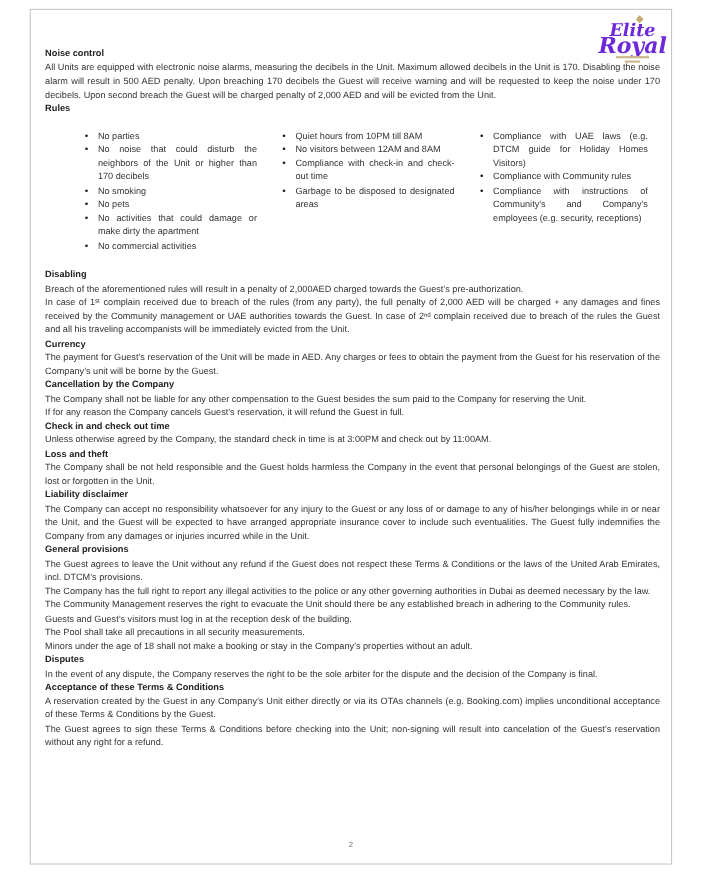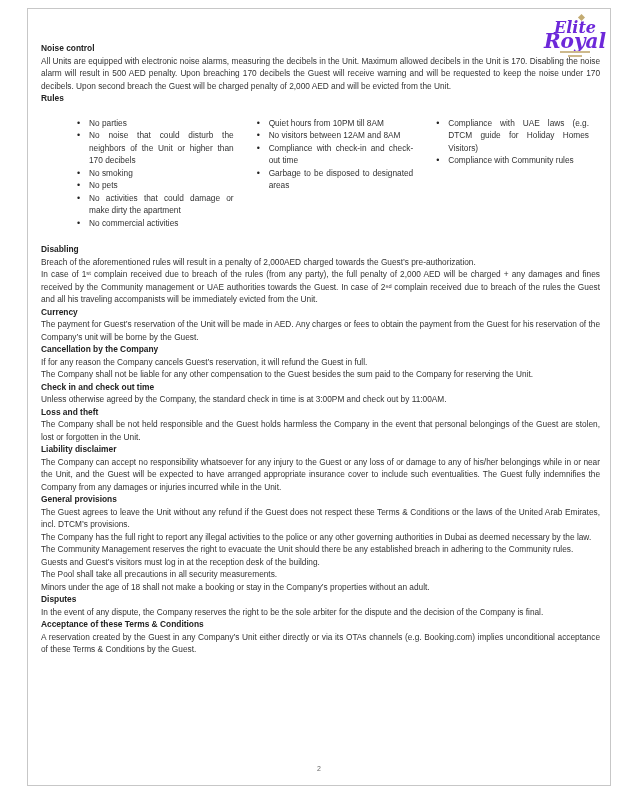--- a/index.html
+++ b/index.html
@@ -80,33 +80,34 @@
       </ul>
       <ul class="c2">
         <li>Quiet hours from 10PM till 8AM</li>
         <li>No visitors between 12AM and 8AM</li>
         <li>Compliance with check-in and check-out time</li>
         <li>Garbage to be disposed to designated areas</li>
       </ul>
       <ul class="c3">
         <li>Compliance with UAE laws (e.g. DTCM guide for Holiday Homes Visitors)</li>
         <li>Compliance with Community rules</li>
+        <li>Compliance with instructions of Community’s and Company’s employees (e.g. security, receptions)</li>
       </ul>
     </div>
 
     <h3>Disabling</h3>
     <p>Breach of the aforementioned rules will result in a penalty of 2,000AED charged towards the Guest’s pre-authorization.</p>
     <p>In case of 1ˢᵗ complain received due to breach of the rules (from any party), the full penalty of 2,000 AED will be charged + any damages and fines received by the Community management or UAE authorities towards the Guest. In case of 2ⁿᵈ complain received due to breach of the rules the Guest and all his traveling accompanists will be immediately evicted from the Unit.</p>
 
     <h3>Currency</h3>
     <p>The payment for Guest’s reservation of the Unit will be made in AED. Any charges or fees to obtain the payment from the Guest for his reservation of the Company’s unit will be borne by the Guest.</p>
 
     <h3>Cancellation by the Company</h3>
+    <p>The Company shall not be liable for any other compensation to the Guest besides the sum paid to the Company for reserving the Unit.</p>
     <p>If for any reason the Company cancels Guest’s reservation, it will refund the Guest in full.</p>
-    <p>The Company shall not be liable for any other compensation to the Guest besides the sum paid to the Company for reserving the Unit.</p>
 
     <h3>Check in and check out time</h3>
     <p>Unless otherwise agreed by the Company, the standard check in time is at 3:00PM and check out by 11:00AM.</p>
 
     <h3>Loss and theft</h3>
     <p>The Company shall be not held responsible and the Guest holds harmless the Company in the event that personal belongings of the Guest are stolen, lost or forgotten in the Unit.</p>
 
     <h3>Liability disclaimer</h3>
     <p>The Company can accept no responsibility whatsoever for any injury to the Guest or any loss of or damage to any of his/her belongings while in or near the Unit, and the Guest will be expected to have arranged appropriate insurance cover to include such eventualities. The Guest fully indemnifies the Company from any damages or injuries incurred while in the Unit.</p>
 
@@ -116,17 +117,18 @@
     <p>The Community Management reserves the right to evacuate the Unit should there be any established breach in adhering to the Community rules.</p>
     <p>Guests and Guest’s visitors must log in at the reception desk of the building.</p>
     <p>The Pool shall take all precautions in all security measurements.</p>
     <p>Minors under the age of 18 shall not make a booking or stay in the Company’s properties without an adult.</p>
 
     <h3>Disputes</h3>
     <p>In the event of any dispute, the Company reserves the right to be the sole arbiter for the dispute and the decision of the Company is final.</p>
 
     <h3>Acceptance of these Terms &amp; Conditions</h3>
     <p>A reservation created by the Guest in any Company’s Unit either directly or via its OTAs channels (e.g. Booking.com) implies unconditional acceptance of these Terms &amp; Conditions by the Guest.</p>
+    <p>The Guest agrees to sign these Terms &amp; Conditions before checking into the Unit; non-signing will result into cancelation of the Guest’s reservation without any right for a refund.</p>
 
   </div>
 
   <div class="page-number">2</div>
 </div>
 
 </body></html>

